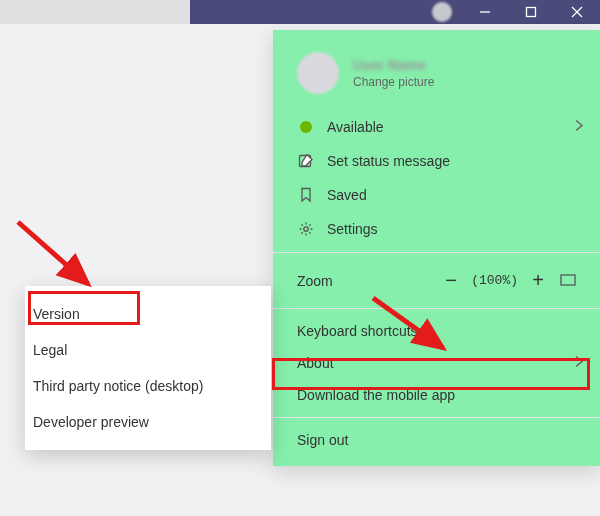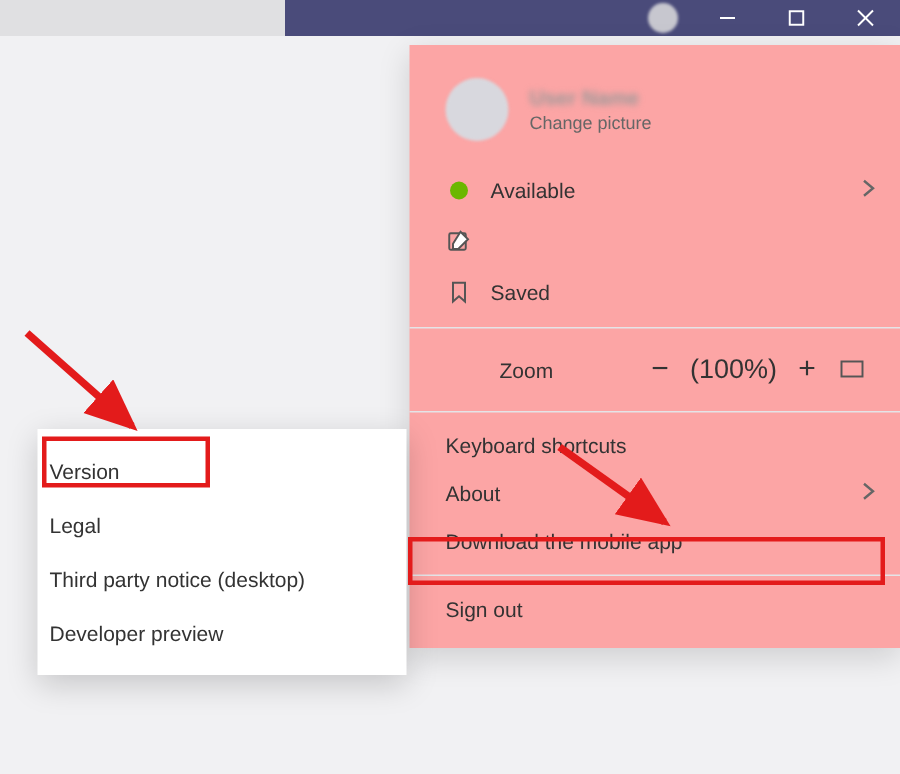--- a/index.html
+++ b/index.html
@@ -51,21 +51,21 @@
     right: 0;
     bottom: 0;
     background: #f1f1f3;
   }
   .menu-panel {
     position: absolute;
     top: 30px;
     right: 0;
     width: 327px;
     max-height: 480px;
-    background: #fca5a5;
+    background: #86efac;
     box-shadow: 0 6px 20px rgba(0,0,0,0.15);
     padding-top: 12px;
     padding-bottom: 10px;
   }
   .profile {
     display: flex;
     align-items: center;
     padding: 10px 24px 16px 24px;
   }
   .avatar-big {
@@ -120,34 +120,34 @@
     height: 1px;
     background: #e4e4e7;
     margin: 6px 0;
   }
   .zoom-row {
     display: flex;
     align-items: center;
     padding: 10px 24px;
     font-size: 14px;
     color: #333;
-    margin-left: 36px;
   }
   .zoom-row .zlabel { flex: 1; }
   .zoom-btn {
     width: 28px;
     text-align: center;
     color: #333;
     font-size: 20px;
     cursor: pointer;
   }
   .zoom-pct {
-    font-size: 18px;
+    font-size: 13px;
     color: #333;
     padding: 0 6px;
+    font-family: Liberation Mono, monospace;
   }
   .fullscr {
     margin-left: 8px;
     cursor: pointer;
   }
   .about-row {
     position: relative;
   }
   .highlight-about {
     position: absolute;
@@ -241,31 +241,41 @@
     </span>
   </div>
 
   <div class="menu-item">
     <span class="ico">
       <svg width="16" height="16" fill="none" stroke="#555" stroke-width="1.3">
         <rect x="1.5" y="2.5" width="11" height="11" rx="1"></rect>
         <path d="M9 1.5 L14 6.5 L7.5 13 L4 13 L4 9.5 Z" fill="#fff"></path>
       </svg>
     </span>
+    <span>Set status message</span>
   </div>
 
   <div class="menu-item">
     <span class="ico">
       <svg width="14" height="16" fill="none" stroke="#555" stroke-width="1.3">
           <path d="M3 1.5 L11 1.5 L11 14 L7 10.5 L3 14 Z"></path>
         </svg>
     </span>
     <span>Saved</span>
   </div>
 
+  <div class="menu-item">
+    <span class="ico">
+      <svg width="16" height="16" fill="none" stroke="#555" stroke-width="1.3">
+        <circle cx="8" cy="8" r="2.2"></circle>
+        <path d="M8 1.5v2M8 12.5v2M1.5 8h2M12.5 8h2M3.4 3.4l1.4 1.4M11.2 11.2l1.4 1.4M12.6 3.4l-1.4 1.4M4.8 11.2l-1.4 1.4"></path>
+      </svg>
+    </span>
+    <span>Settings</span>
+  </div>
 
   <div class="divider"></div>
 
   <div class="zoom-row">
     <span class="zlabel">Zoom</span>
     <span class="zoom-btn">−</span>
     <span class="zoom-pct">(100%)</span>
     <span class="zoom-btn">+</span>
     <span class="fullscr">
       <svg width="16" height="12" fill="none" stroke="#555" stroke-width="1.3">

